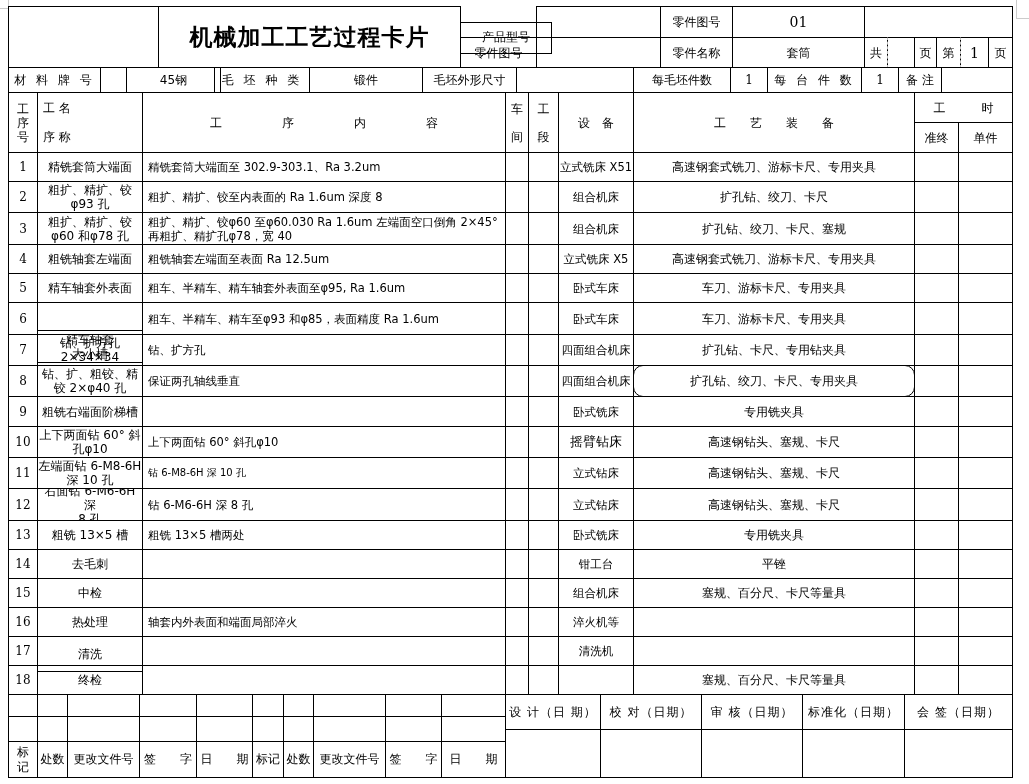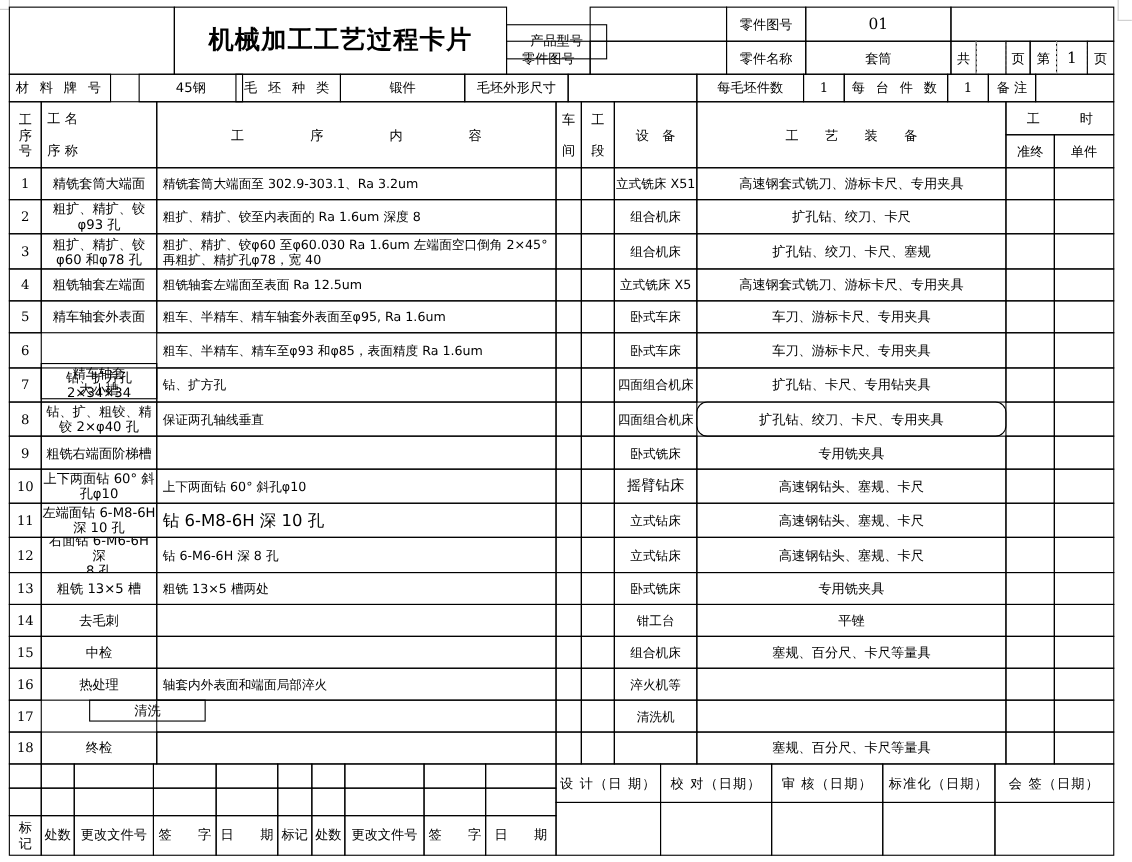--- a/index.html
+++ b/index.html
@@ -163,21 +163,21 @@
       <div class="c l" style="left: 142px; top: 426px; width: 364px; height: 32px; font-size: 11.5px; line-height: 14px;">上下两面钻 60° 斜孔φ10</div>
       <div class="c" style="left: 505px; top: 426px; width: 24px; height: 32px;"></div>
       <div class="c" style="left: 528px; top: 426px; width: 31px; height: 32px;"></div>
       <div class="c" style="left: 558px; top: 426px; width: 76px; height: 32px; font-size: 13px;">摇臂钻床</div>
       <div class="c" style="left: 633px; top: 426px; width: 282px; height: 32px;">高速钢钻头、塞规、卡尺</div>
       <div class="c" style="left: 914px; top: 426px; width: 45px; height: 32px;"></div>
       <div class="c" style="left: 958px; top: 426px; width: 55px; height: 32px;"></div>
       <div class="c serif" style="left: 8px; top: 457px; width: 30px; height: 32px;">11</div>
       <div class="c" style="left: 37px; top: 457px; width: 106px; height: 32px; line-height: 14px;">左端面钻 6-M8-6H
 深 10 孔</div>
-      <div class="c l" style="left: 142px; top: 457px; width: 364px; height: 32px; font-size: 15px; line-height: 14px;">钻 6-M8-6H 深 10 孔</div>
+      <div class="c l" style="left: 142px; top: 457px; width: 364px; height: 32px; font-size: 10px; line-height: 14px;">钻 6-M8-6H 深 10 孔</div>
       <div class="c" style="left: 505px; top: 457px; width: 24px; height: 32px;"></div>
       <div class="c" style="left: 528px; top: 457px; width: 31px; height: 32px;"></div>
       <div class="c" style="left: 558px; top: 457px; width: 76px; height: 32px; font-size: 11.5px;">立式钻床</div>
       <div class="c" style="left: 633px; top: 457px; width: 282px; height: 32px;">高速钢钻头、塞规、卡尺</div>
       <div class="c" style="left: 914px; top: 457px; width: 45px; height: 32px;"></div>
       <div class="c" style="left: 958px; top: 457px; width: 55px; height: 32px;"></div>
       <div class="c serif" style="left: 8px; top: 488px; width: 30px; height: 33px;">12</div>
       <div class="c" style="left: 37px; top: 488px; width: 106px; height: 33px; line-height: 14px;">右面钻 6-M6-6H 深
 8 孔</div>
       <div class="c l" style="left: 142px; top: 488px; width: 364px; height: 33px; font-size: 11.5px; line-height: 14px;">钻 6-M6-6H 深 8 孔</div>
@@ -217,21 +217,21 @@
       <div class="c serif" style="left: 8px; top: 607px; width: 30px; height: 30px;">16</div>
       <div class="c" style="left: 37px; top: 607px; width: 106px; height: 30px; line-height: 14px;">热处理</div>
       <div class="c l" style="left: 142px; top: 607px; width: 364px; height: 30px; font-size: 11.5px; line-height: 14px;">轴套内外表面和端面局部淬火</div>
       <div class="c" style="left: 505px; top: 607px; width: 24px; height: 30px;"></div>
       <div class="c" style="left: 528px; top: 607px; width: 31px; height: 30px;"></div>
       <div class="c" style="left: 558px; top: 607px; width: 76px; height: 30px; font-size: 11.5px;">淬火机等</div>
       <div class="c" style="left: 633px; top: 607px; width: 282px; height: 30px;"></div>
       <div class="c" style="left: 914px; top: 607px; width: 45px; height: 30px;"></div>
       <div class="c" style="left: 958px; top: 607px; width: 55px; height: 30px;"></div>
       <div class="c serif" style="left: 8px; top: 636px; width: 30px; height: 30px;">17</div>
-      <div class="c" style="left: 37px; top: 636px; width: 106px; height: 20px; line-height: 14px; margin-left: 44px;">清洗</div>
+      <div class="c" style="left: 37px; top: 636px; width: 106px; height: 36px; line-height: 14px;">清洗</div>
       <div class="c l" style="left: 142px; top: 636px; width: 364px; height: 30px; font-size: 11.5px; line-height: 14px;"></div>
       <div class="c" style="left: 505px; top: 636px; width: 24px; height: 30px;"></div>
       <div class="c" style="left: 528px; top: 636px; width: 31px; height: 30px;"></div>
       <div class="c" style="left: 558px; top: 636px; width: 76px; height: 30px; font-size: 11.5px;">清洗机</div>
       <div class="c" style="left: 633px; top: 636px; width: 282px; height: 30px;"></div>
       <div class="c" style="left: 914px; top: 636px; width: 45px; height: 30px;"></div>
       <div class="c" style="left: 958px; top: 636px; width: 55px; height: 30px;"></div>
       <div class="c serif" style="left: 8px; top: 665px; width: 30px; height: 30px;">18</div>
       <div class="c" style="left: 37px; top: 665px; width: 106px; height: 30px; line-height: 14px;">终检</div>
       <div class="c l" style="left: 142px; top: 665px; width: 364px; height: 30px; font-size: 11.5px; line-height: 14px;"></div>

